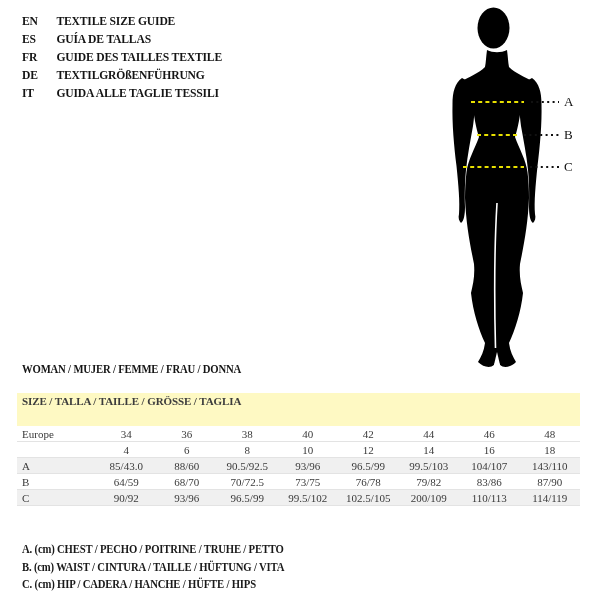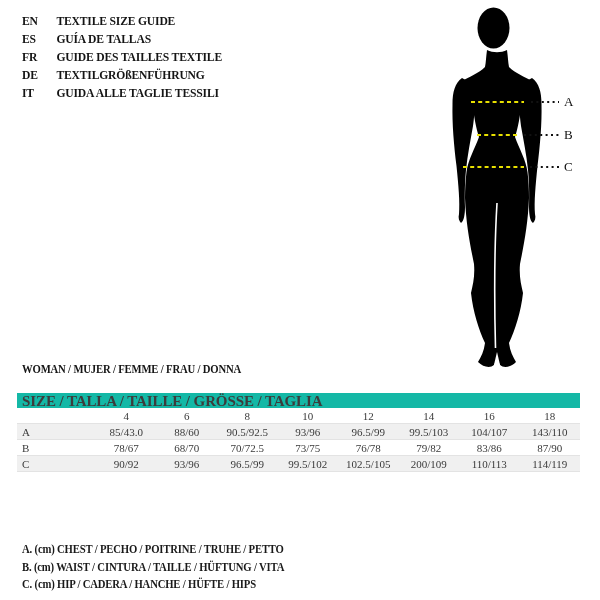--- a/index.html
+++ b/index.html
@@ -31,22 +31,22 @@
   .label-b { left:564px; top:128px; }
   .label-c { left:564px; top:160px; }
   
   .woman-title {
     position:absolute; left:22px; top:363px;
     font-size:11.5px; font-weight:bold; color:#151515; letter-spacing:-0.2px;
     transform:scaleX(0.93); transform-origin:left top; white-space:nowrap;
   }
   .size-table-wrap { position:absolute; left:17px; top:393px; width:563px; }
   .size-header-bar {
-    height:15px; background:#14b8a6; line-height:17px; padding-left:5px;
-    font-size:15px; font-weight:bold; color:#3c3c3c; letter-spacing:-0.1px;
+    height:33px; background:#fef9c3; line-height:17px; padding-left:5px;
+    font-size:11px; font-weight:bold; color:#3c3c3c; letter-spacing:-0.1px;
   }
   table.size-table {
     width:563px; border-collapse:collapse; table-layout:fixed;
     border-bottom:1px solid #e3e3e3;
   }
   table.size-table td {
     height:15px; font-size:11px; color:#3a3a3a; text-align:center;
     padding:0; white-space:nowrap; overflow:hidden;
   }
   table.size-table td.row-label { text-align:left; padding-left:5px; }
@@ -177,20 +177,31 @@
           <col style="width:60.5px">
           <col style="width:60.5px">
           <col style="width:60.5px">
         <col style="width:60.5px">
           <col style="width:60.5px">
           <col style="width:60.5px">
           <col style="width:60.5px">
       </colgroup>
       <tbody id="size-table-body">
           <tr>
+            <td class="row-label">Europe</td>
+            <td>34</td>
+            <td>36</td>
+            <td>38</td>
+            <td>40</td>
+            <td>42</td>
+            <td>44</td>
+            <td>46</td>
+            <td>48</td>
+          </tr>
+          <tr>
             <td class="row-label"></td>
             <td>4</td>
             <td>6</td>
             <td>8</td>
             <td>10</td>
             <td>12</td>
             <td>14</td>
             <td>16</td>
             <td>18</td>
           </tr>
@@ -200,21 +211,21 @@
             <td>88/60</td>
             <td>90.5/92.5</td>
             <td>93/96</td>
             <td>96.5/99</td>
             <td>99.5/103</td>
             <td>104/107</td>
             <td>143/110</td>
           </tr>
           <tr>
             <td class="row-label">B</td>
-            <td>78/67</td>
+            <td>64/59</td>
             <td>68/70</td>
             <td>70/72.5</td>
             <td>73/75</td>
             <td>76/78</td>
             <td>79/82</td>
             <td>83/86</td>
             <td>87/90</td>
           </tr>
           <tr class="shaded">
             <td class="row-label">C</td>

